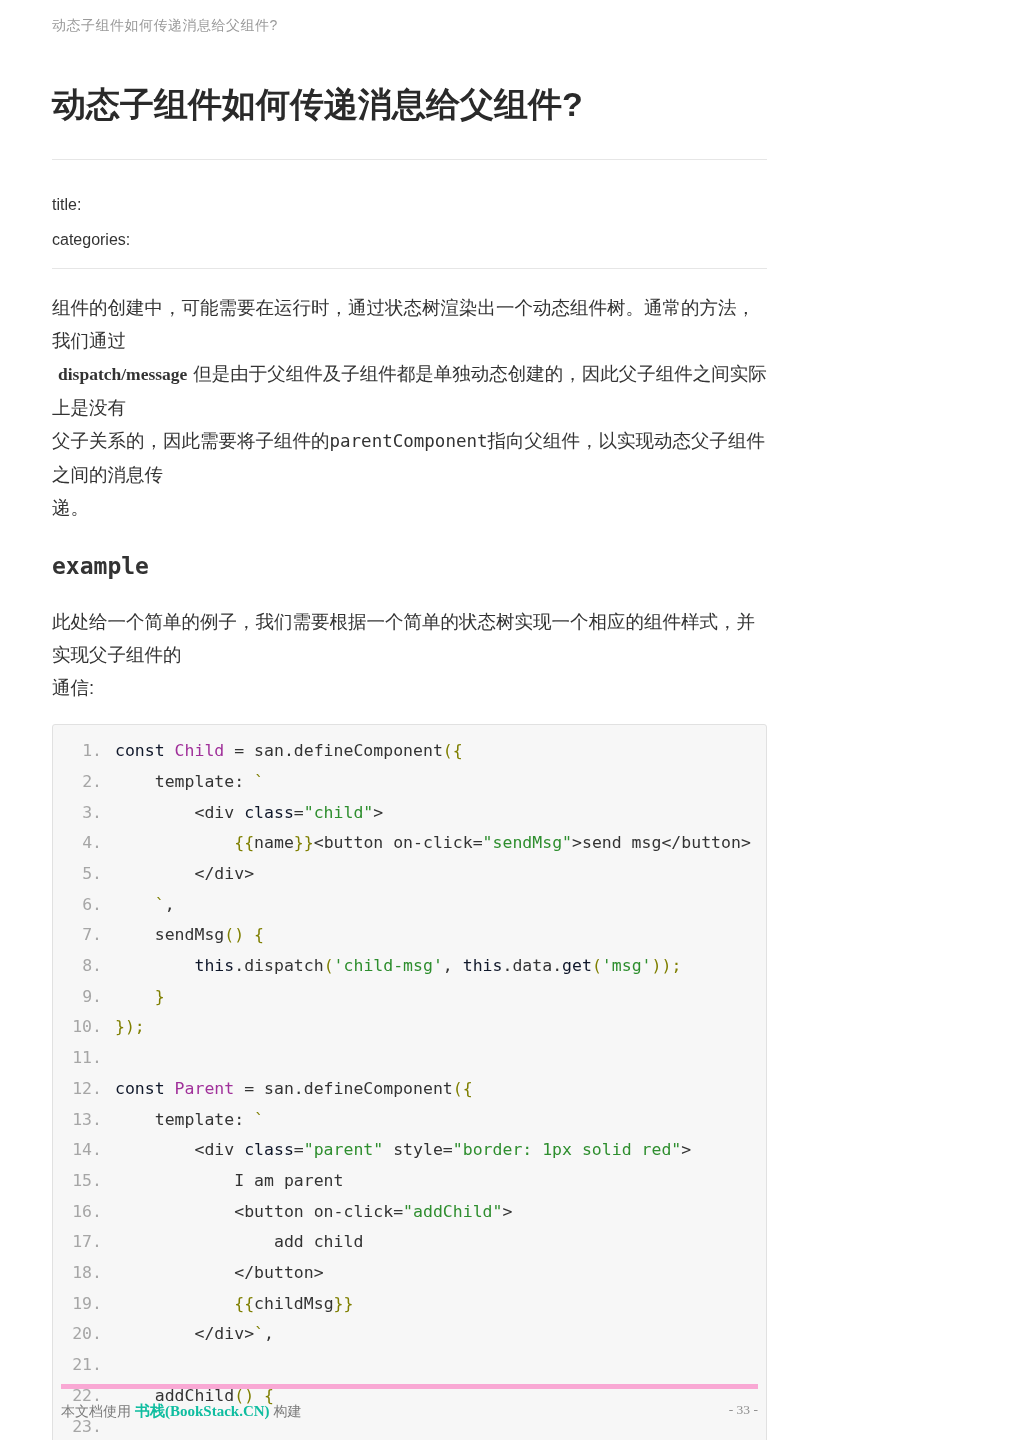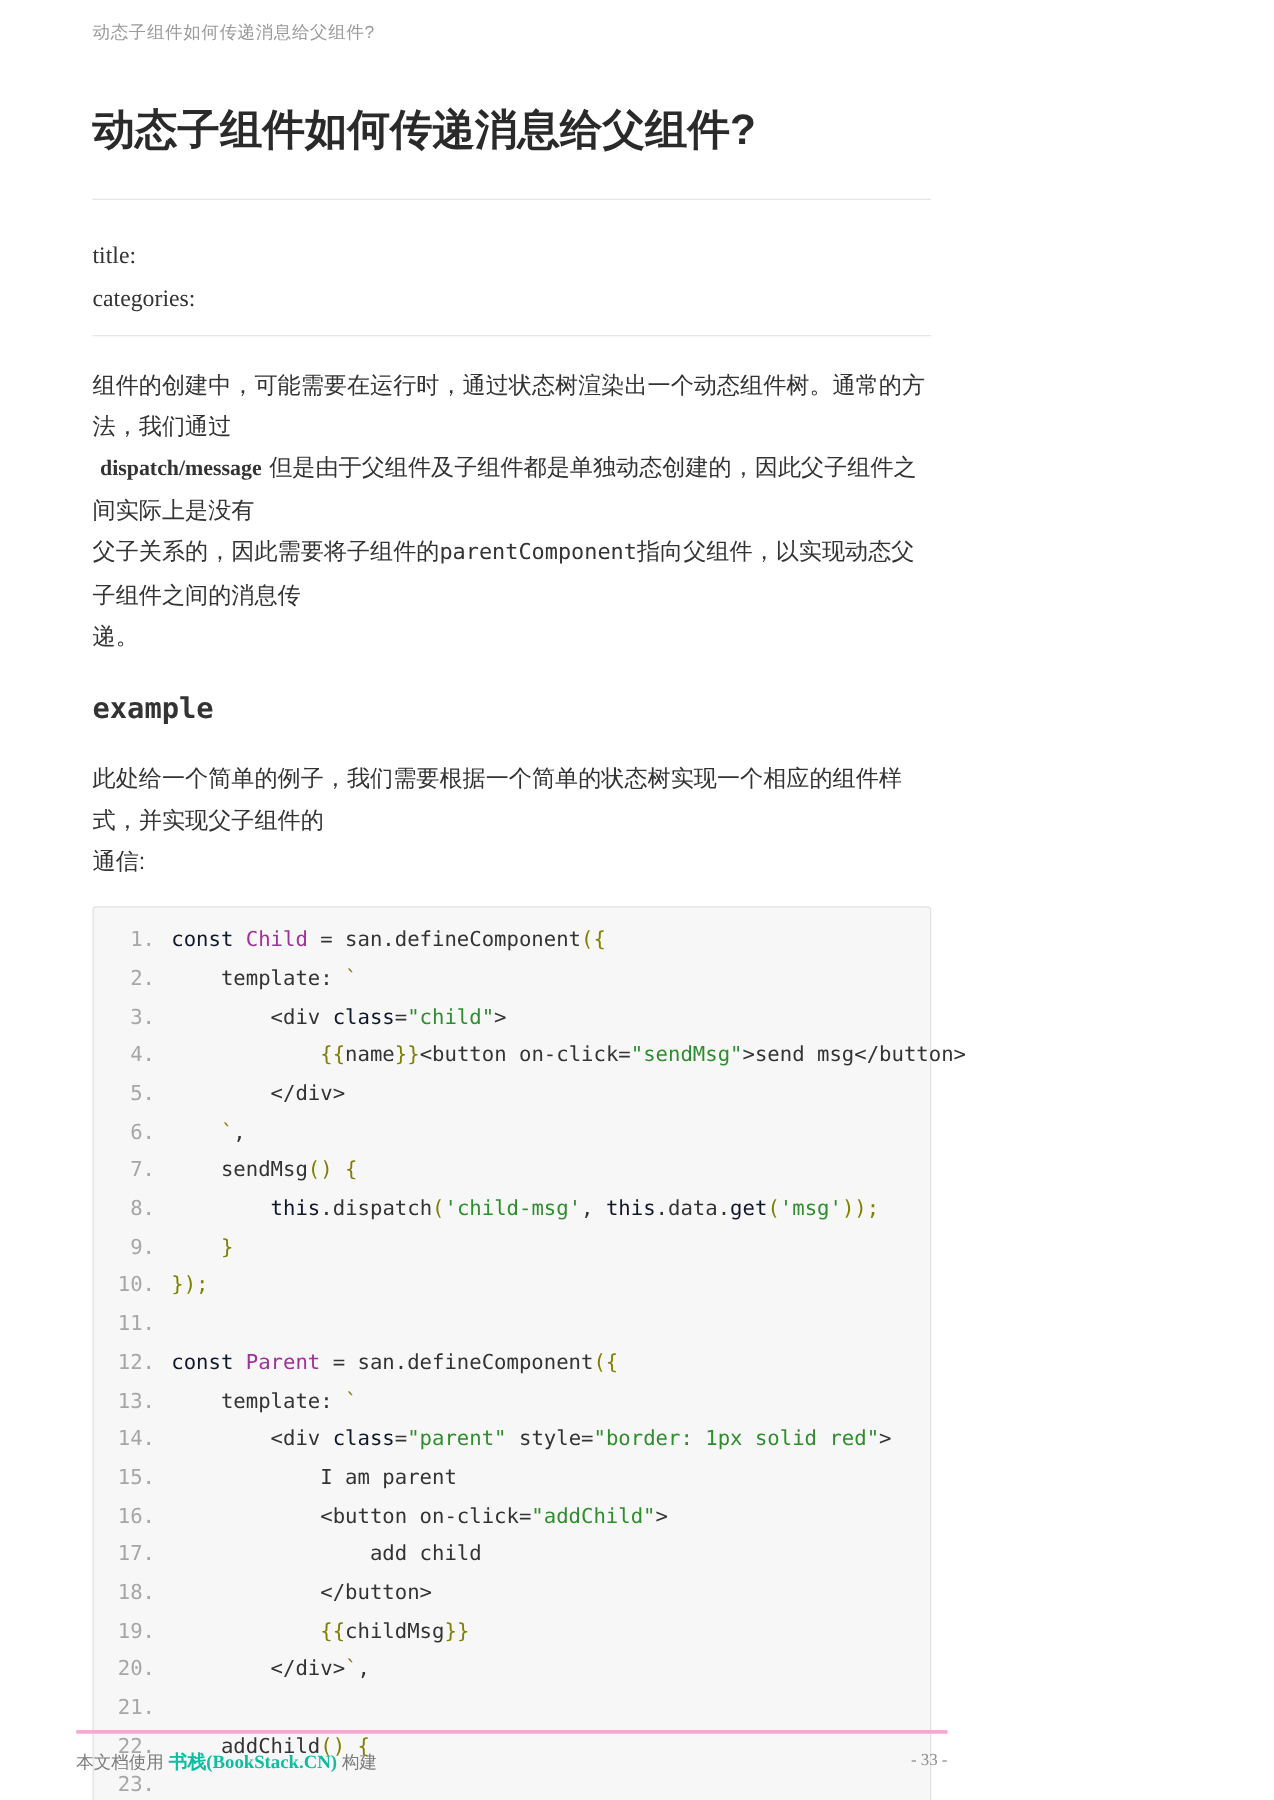--- a/index.html
+++ b/index.html
@@ -3,37 +3,37 @@
 <meta charset="utf-8">
 <style>
   * { margin:0; padding:0; box-sizing:border-box; }
   html,body { background:#ffffff; }
   body {
     width:1019px; height:1440px;
     font-family:"Liberation Sans", sans-serif;
     color:#333333;
     overflow:hidden;
   }
-  .page { width:819px; height:1440px; padding:0 74px; position:relative; }
+  .page { width:819px; height:1440px; padding:0 52px; position:relative; }
 
   .doc-header { padding-top:17px; font-size:14px; color:#9a9a9a; letter-spacing:0.5px; }
 
   h1.page-title {
     margin-top:50px;
     font-size:34px; line-height:1.15; font-weight:700; color:#2a2a2a;
   }
 
   hr.rule { border:none; border-top:1px solid #e6e6e6; height:0; }
   .rule-1 { margin-top:35px; }
   .rule-2 { margin-top:11px; }
 
   .meta {
     margin-top:27px;
-    font-family:Liberation Serif, serif;
-    font-size:19px; line-height:35px; color:#333;
+    font-family:Liberation Sans, sans-serif;
+    font-size:16px; line-height:35px; color:#333;
   }
 
   h2.practice-heading {
     margin-top:27px;
     font-family:"DejaVu Sans Mono", monospace;
     font-weight:400; font-size:33px; line-height:40px; color:#333;
   }
 
   h3.example-heading {
     margin-top:27px;
@@ -72,21 +72,21 @@
   .line-code { white-space:pre; color:#333; }
 
   .tok-n { color:#333333; }
   .tok-k { color:#0f172a; }
   .tok-c { color:#a0309a; }
   .tok-s { color:#2e8e2e; }
   .tok-p { color:#7f7f00; }
 
   .doc-footer {
     position:absolute; left:61px; right:61px; bottom:0; height:56px;
-    border-top:3px solid #f9a8d4;
+    border-top:5px solid #f9a8d4;
     display:flex; justify-content:space-between; align-items:flex-start;
     padding-top:13px;
   }
   .footer-left { font-size:14px; color:#7a7a7a; }
   .footer-brand {
     font-family:"Liberation Serif", serif;
     font-weight:700; font-size:15px; color:#0fbda0;
     text-decoration:none; margin:0 4px;
   }
   .footer-page {

